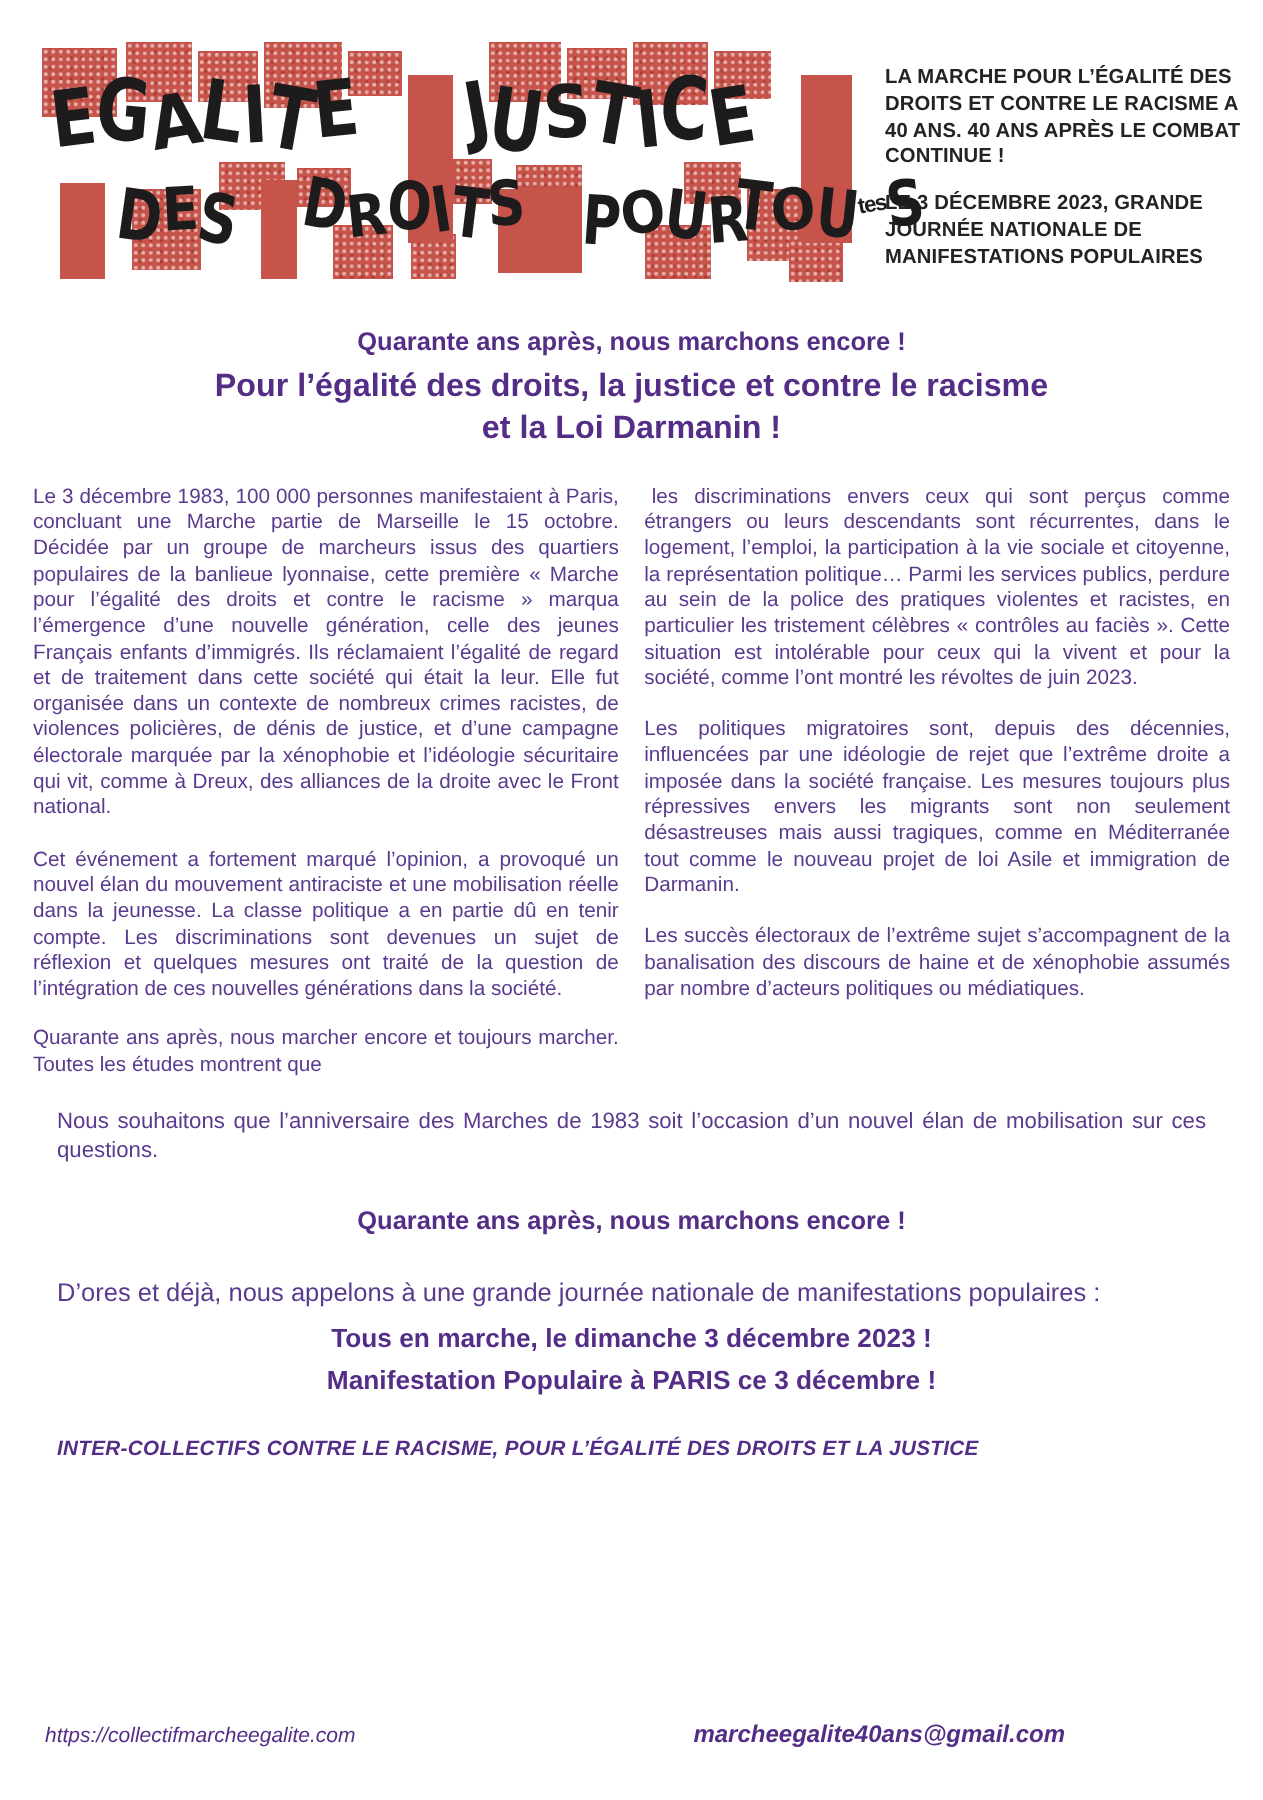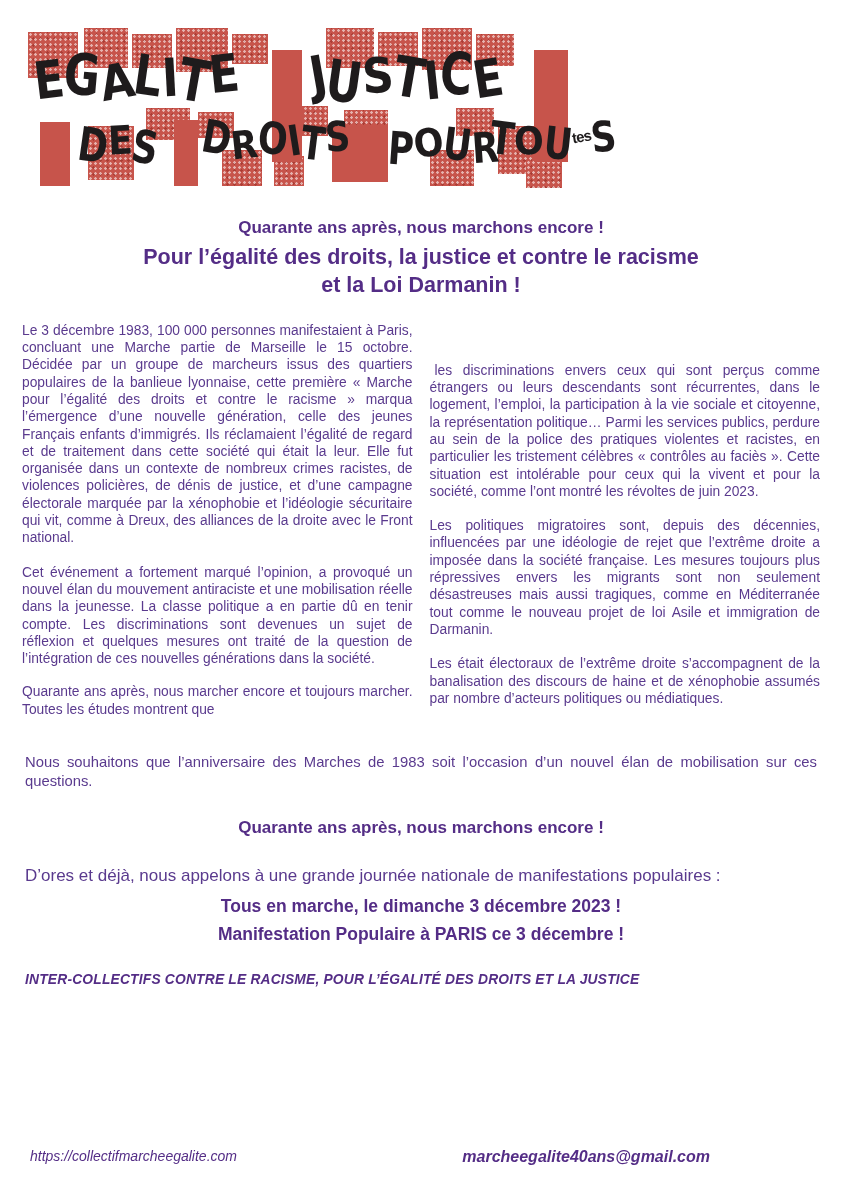--- a/index.html
+++ b/index.html
@@ -50,24 +50,24 @@
   .title-line{font-size:21.5px;font-weight:bold;line-height:1.32;}
 
   
   .columns{display:flex;gap:17px;padding:0 22px;margin-top:22px;color:var(--purple-body);}
   .col{flex:1;}
   .col p{
     font-size:13.8px;line-height:17.3px;text-align:justify;
     margin-bottom:17px;
   }
   .col p.no-gap-after{margin-bottom:16px;}
-  .col p.indent-first{text-indent:5px;margin-top:40px;}
-
-  
-  .closing{padding:0 25px;margin-top:18px;color:var(--purple-body);}
+  .col p.indent-first{text-indent:5px;}
+
+  
+  .closing{padding:0 38px;margin-top:4px;color:var(--purple-body);}
   .closing .wide{font-size:14.8px;line-height:19px;text-align:justify;}
   .closing .wide.bold{font-weight:bold;}
   .slogan{
     margin-top:27px;text-align:center;
     font-size:17px;font-weight:bold;color:var(--purple);
   }
   .call-line{margin-top:26px;font-size:17px;line-height:23px;text-align:justify;}
   .march-line,.manif-line{
     text-align:center;font-size:17.5px;font-weight:bold;margin-top:9px;color:var(--purple);
   }
@@ -157,38 +157,42 @@
           <span class="bl" style="transform: translateY(3px) rotate(-4deg) scaleY(1.2);">R</span>
         </div>
         <div class="bword" style="left: 464px; top: 98px; font-size: 35px;">
           <span class="bl" style="transform: translateY(-2px) rotate(7deg) scaleY(1.3);">T</span>
           <span class="bl" style="transform: translateY(0px) rotate(-4deg) scaleY(1.1);">O</span>
           <span class="bl" style="transform: translateY(3px) rotate(6deg) scaleY(1.26);">U</span>
           <span class="bsmall">tes</span>
           <span class="bl" style="transform: translateY(-4px) rotate(-7deg) scaleY(1.2);">S</span>
         </div>
       </div>
+    <div class="masthead-right">
+      <p>LA MARCHE POUR L’ÉGALITÉ DES DROITS ET CONTRE LE RACISME A 40 ANS. 40 ANS APRÈS LE COMBAT CONTINUE !</p>
+      <p>LE 3 DÉCEMBRE 2023, GRANDE JOURNÉE NATIONALE DE MANIFESTATIONS POPULAIRES</p>
+    </div>
   </header>
 
   <section class="headline">
     <div class="kicker">Quarante ans après, nous marchons encore !</div>
     <div class="title-line">Pour l’égalité des droits, la justice et contre le racisme</div>
     <div class="title-line">et la Loi Darmanin !</div>
   </section>
 
   <section class="columns">
     <div class="col">
       <p>Le 3 décembre 1983, 100 000 personnes manifestaient à Paris, concluant une Marche partie de Marseille le 15 octobre. Décidée par un groupe de marcheurs issus des quartiers populaires de la banlieue lyonnaise, cette première « Marche pour l’égalité des droits et contre le racisme » marqua l’émergence d’une nouvelle génération, celle des jeunes Français enfants d’immigrés. Ils réclamaient l’égalité de regard et de traitement dans cette société qui était la leur. Elle fut organisée dans un contexte de nombreux crimes racistes, de violences policières, de dénis de justice, et d’une campagne électorale marquée par la xénophobie et l’idéologie sécuritaire qui vit, comme à Dreux, des alliances de la droite avec le Front national.</p>
       <p class="no-gap-after">Cet événement a fortement marqué l’opinion, a provoqué un nouvel élan du mouvement antiraciste et une mobilisation réelle dans la jeunesse. La classe politique a en partie dû en tenir compte. Les discriminations sont devenues un sujet de réflexion et quelques mesures ont traité de la question de l’intégration de ces nouvelles générations dans la société.</p>
       <p>Quarante ans après, nous marcher encore et toujours marcher. Toutes les études montrent que</p>
     </div>
     <div class="col">
       <p class="indent-first">les discriminations envers ceux qui sont perçus comme étrangers ou leurs descendants sont récurrentes, dans le logement, l’emploi, la participation à la vie sociale et citoyenne, la représentation politique… Parmi les services publics, perdure au sein de la police des pratiques violentes et racistes, en particulier les tristement célèbres « contrôles au faciès ». Cette situation est intolérable pour ceux qui la vivent et pour la société, comme l’ont montré les révoltes de juin 2023.</p>
       <p>Les politiques migratoires sont, depuis des décennies, influencées par une idéologie de rejet que l’extrême droite a imposée dans la société française. Les mesures toujours plus répressives envers les migrants sont non seulement désastreuses mais aussi tragiques, comme en Méditerranée tout comme le nouveau projet de loi Asile et immigration de Darmanin.</p>
-      <p>Les était électoraux de l’extrême droite s’accompagnent de la banalisation des discours de haine et de xénophobie assumés par nombre d’acteurs politiques ou médiatiques.</p>
+      <p>Les succès électoraux de l’extrême sujet s’accompagnent de la banalisation des discours de haine et de xénophobie assumés par nombre d’acteurs politiques ou médiatiques.</p>
     </div>
   </section>
 
   <section class="closing">
     <p class="wide">Nous souhaitons que l’anniversaire des Marches de 1983 soit l’occasion d’un nouvel élan de mobilisation sur ces questions.</p>
     <div class="slogan">Quarante ans après, nous marchons encore !</div>
     <p class="call-line">D’ores et déjà, nous appelons à une grande journée nationale de manifestations populaires :</p>
     <div class="march-line">Tous en marche, le dimanche 3 décembre 2023 !</div>
     <div class="manif-line">Manifestation Populaire à PARIS ce 3 décembre !</div>
     <div class="signature">INTER-COLLECTIFS CONTRE LE RACISME, POUR L’ÉGALITÉ DES DROITS ET LA JUSTICE</div>

